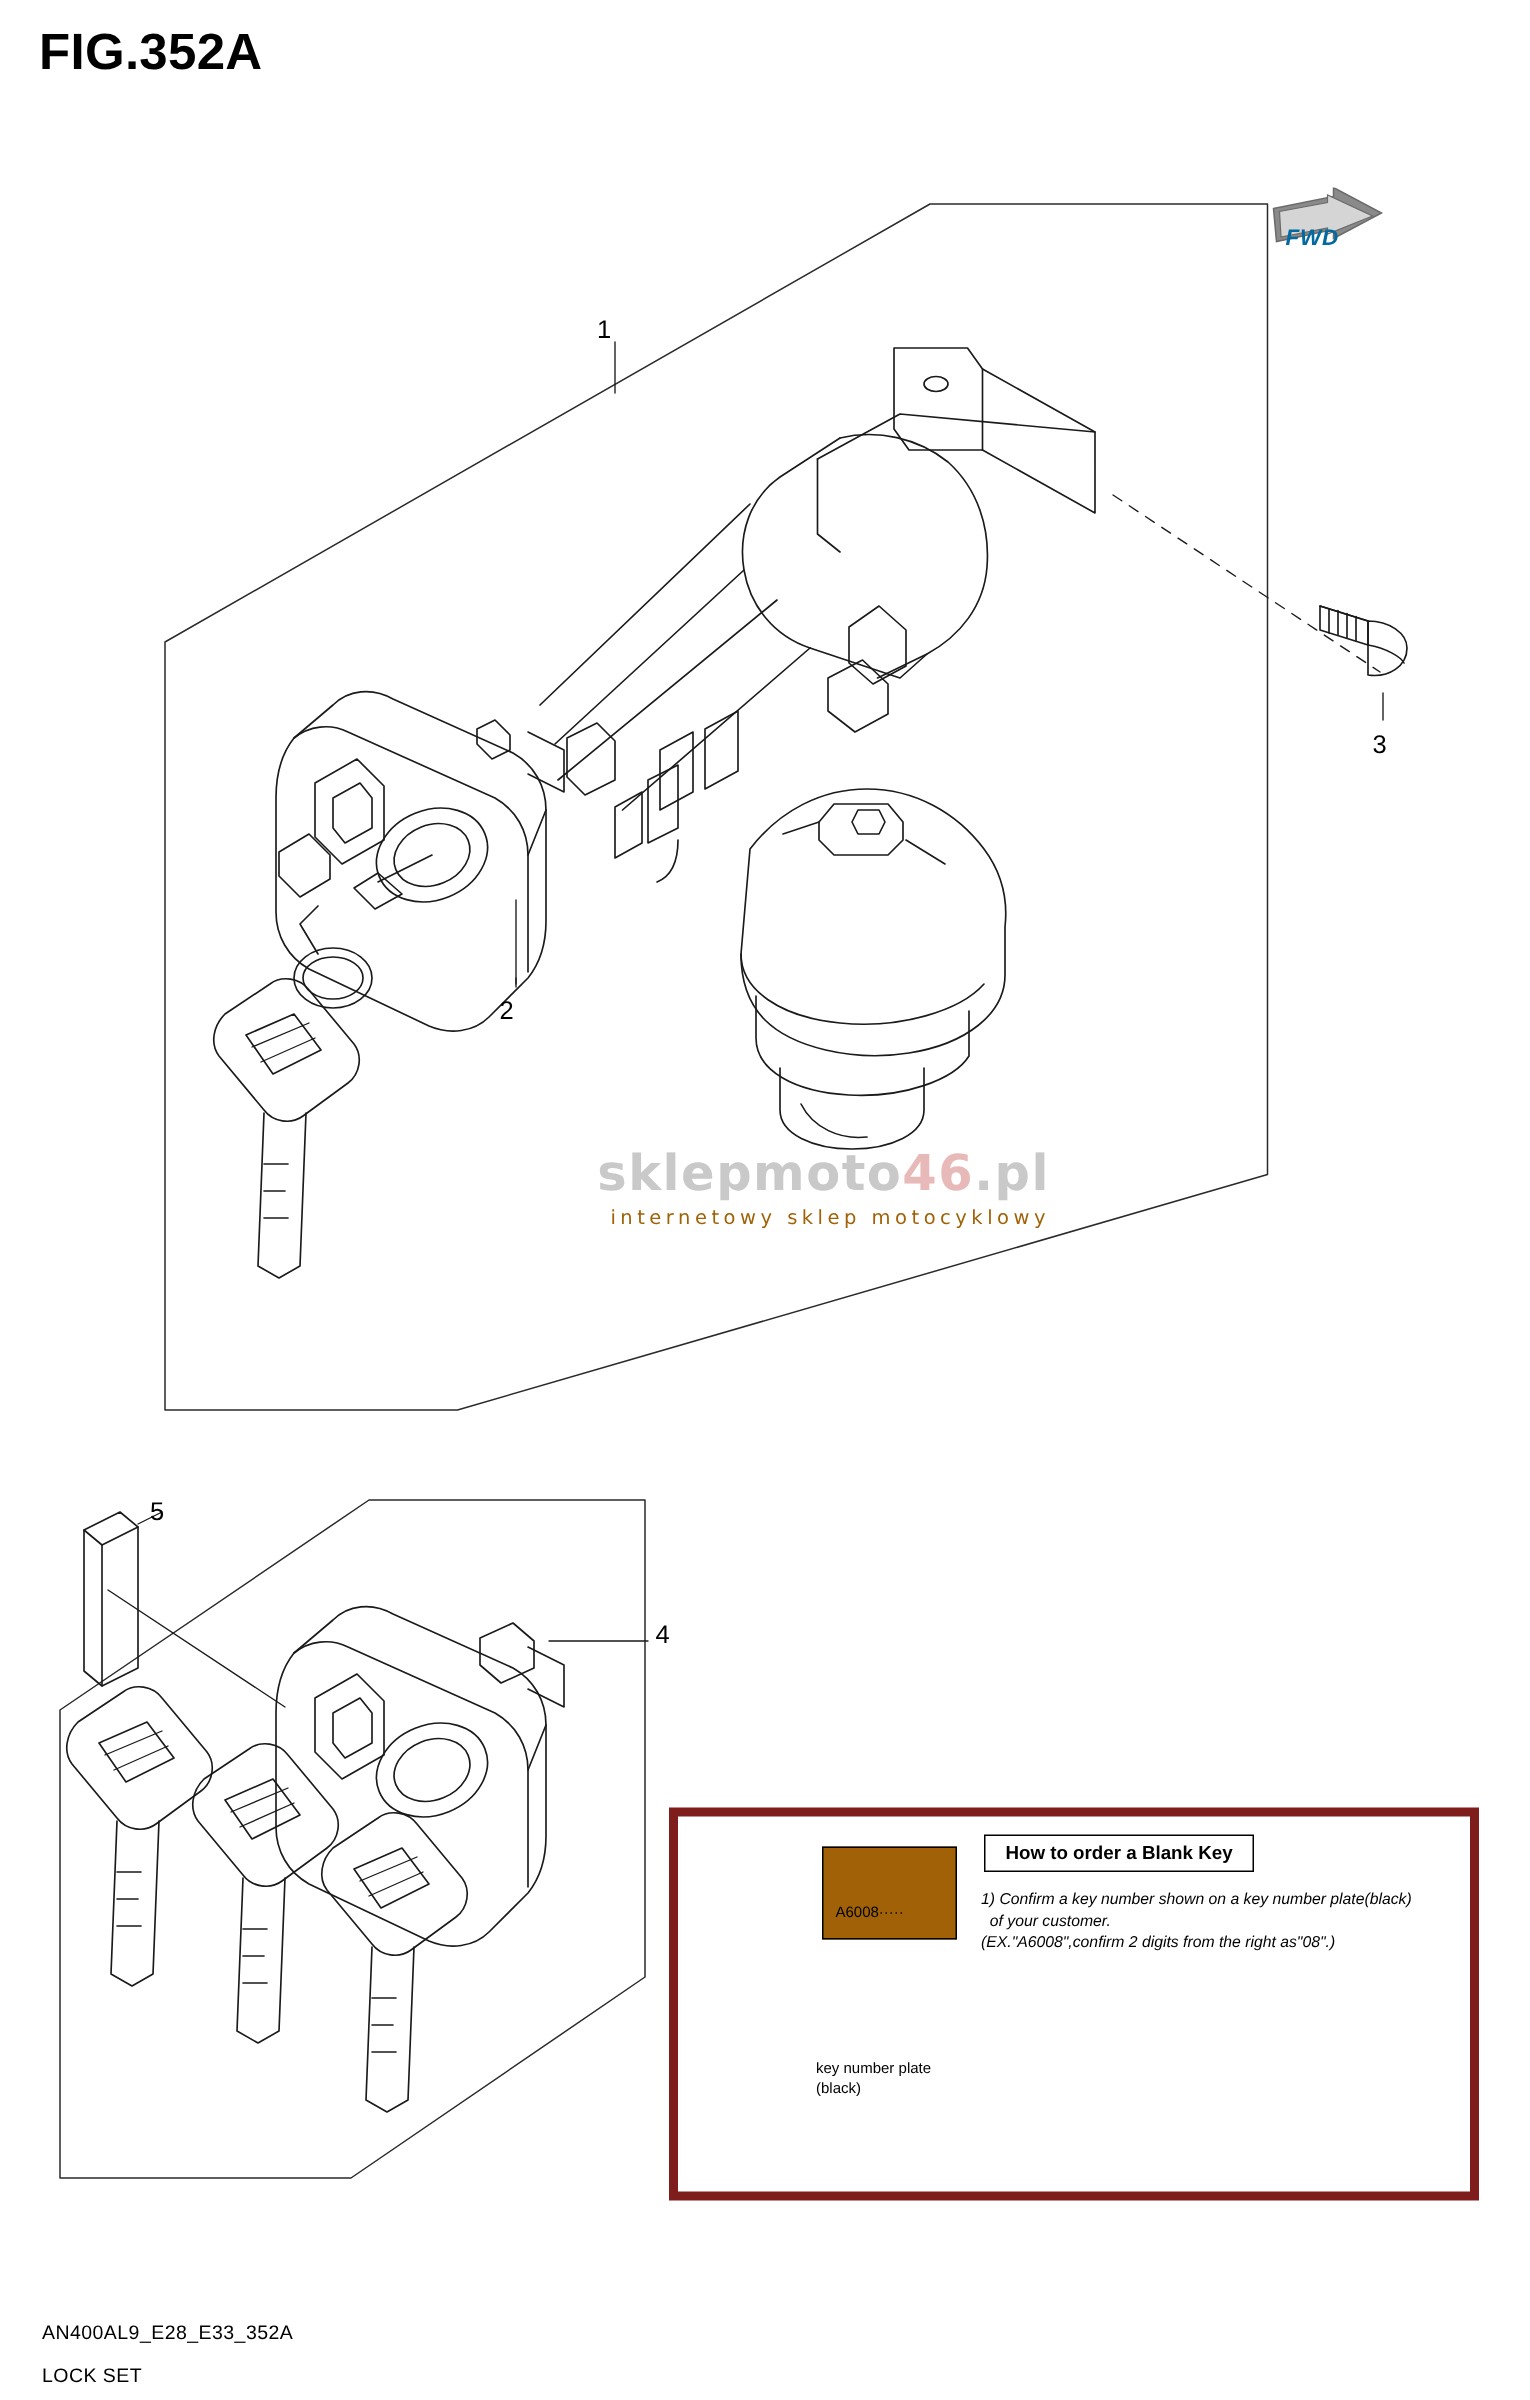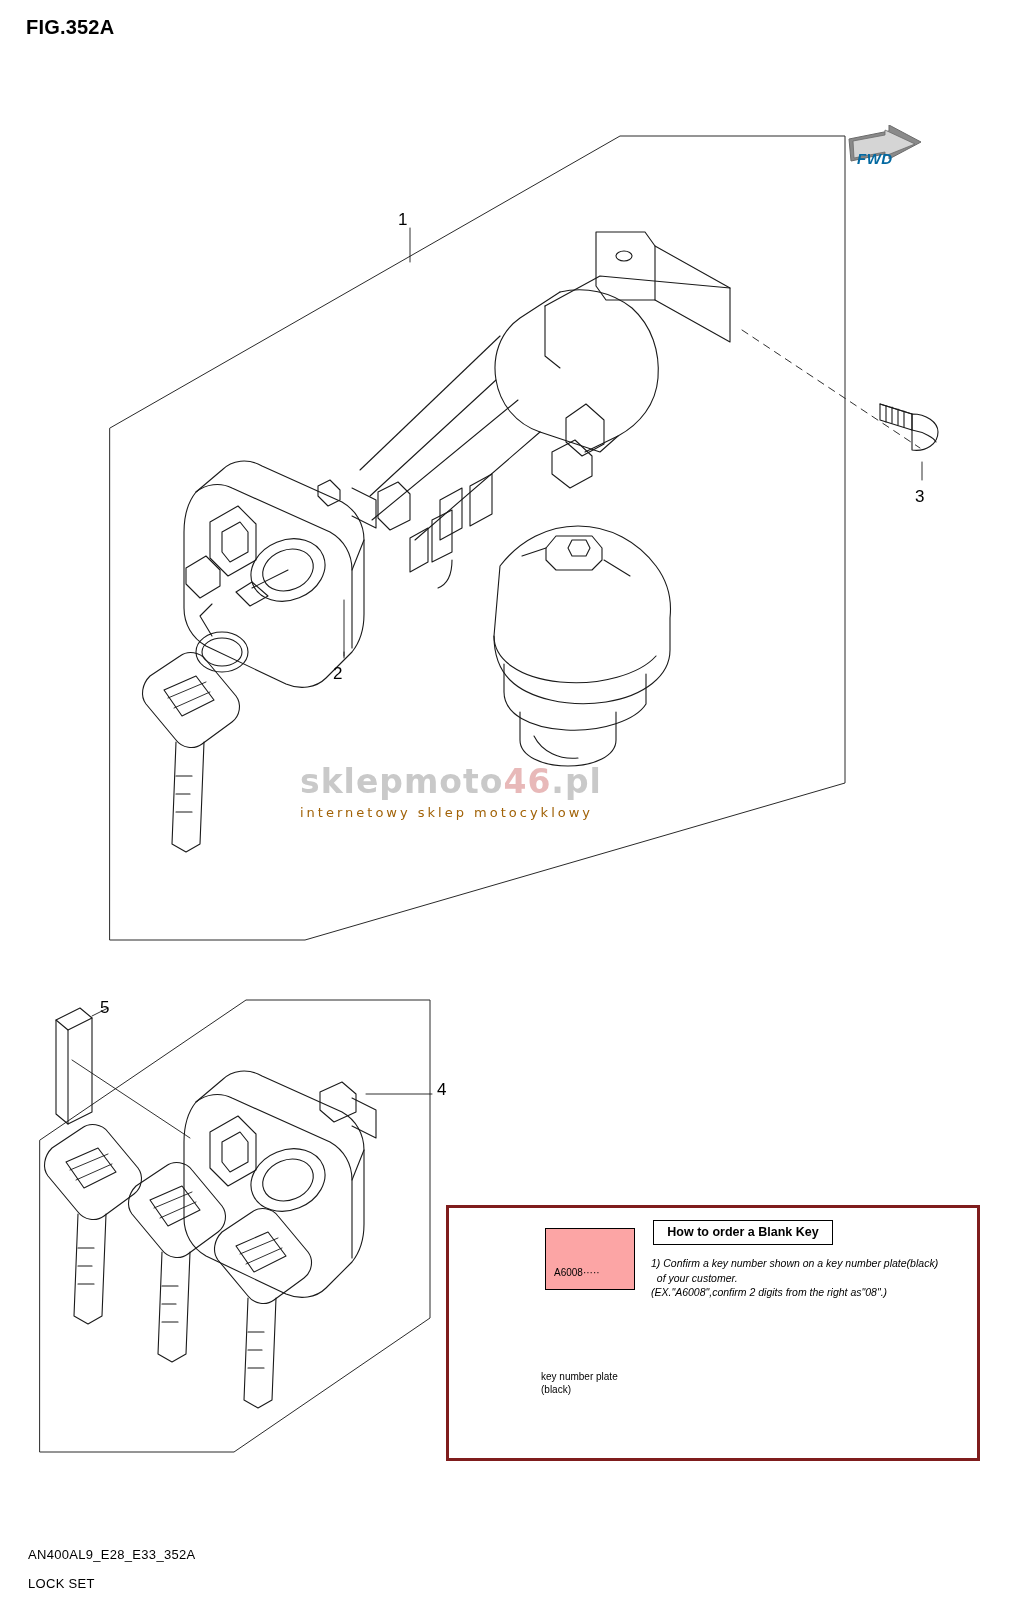--- a/index.html
+++ b/index.html
@@ -17,21 +17,21 @@
   }
   .page {
     position: absolute;
     inset: 0;
   }
   
   .fig-title {
     position: absolute;
     left: 26px;
     top: 16px;
-    font-size: 20px;
+    font-size: 34px;
     font-weight: bold;
     letter-spacing: 0.2px;
   }
   
   .footer-code {
     position: absolute;
     left: 28px;
     top: 1521px;
     font-size: 13px;
     letter-spacing: 0.3px;
@@ -87,21 +87,21 @@
     color: #0369a1;
     letter-spacing: 0.5px;
   }
 
   
   .watermark {
     position: absolute;
     left: 300px;
     top: 762px;
     width: 400px;
-    text-align: left;
+    text-align: right;
     pointer-events: none;
     user-select: none;
   }
   .wm-main {
     font-size: 33px;
     font-weight: bold;
     letter-spacing: 1px;
     color: #c9c9c9;
     font-family: "DejaVu Sans", sans-serif;
   }
@@ -125,21 +125,21 @@
     z-index: -1;
   }
 
   
   .note-box {
     position: absolute;
     left: 446px;
     top: 1205px;
     width: 528px;
     height: 250px;
-    border: 3px solid #7f1d1d;
+    border: 6px solid #7f1d1d;
     background: #fff;
   }
   .note-title {
     position: absolute;
     left: 204px;
     top: 12px;
     width: 178px;
     border: 1px solid #000;
     text-align: center;
     font-size: 12.5px;
@@ -155,21 +155,21 @@
     line-height: 14.5px;
   }
   .note-body p { margin: 0 0 11px 0; font-style: italic; }
   .note-plate-box {
     position: absolute;
     left: 96px;
     top: 20px;
     width: 88px;
     height: 60px;
     border: 1px solid #000;
-    background: #fca5a5;
+    background: #a16207;
   }
   .note-plate-label {
     position: absolute;
     left: 8px;
     top: 38px;
     font-size: 10px;
   }
   .note-caption {
     position: absolute;
     left: 92px;

